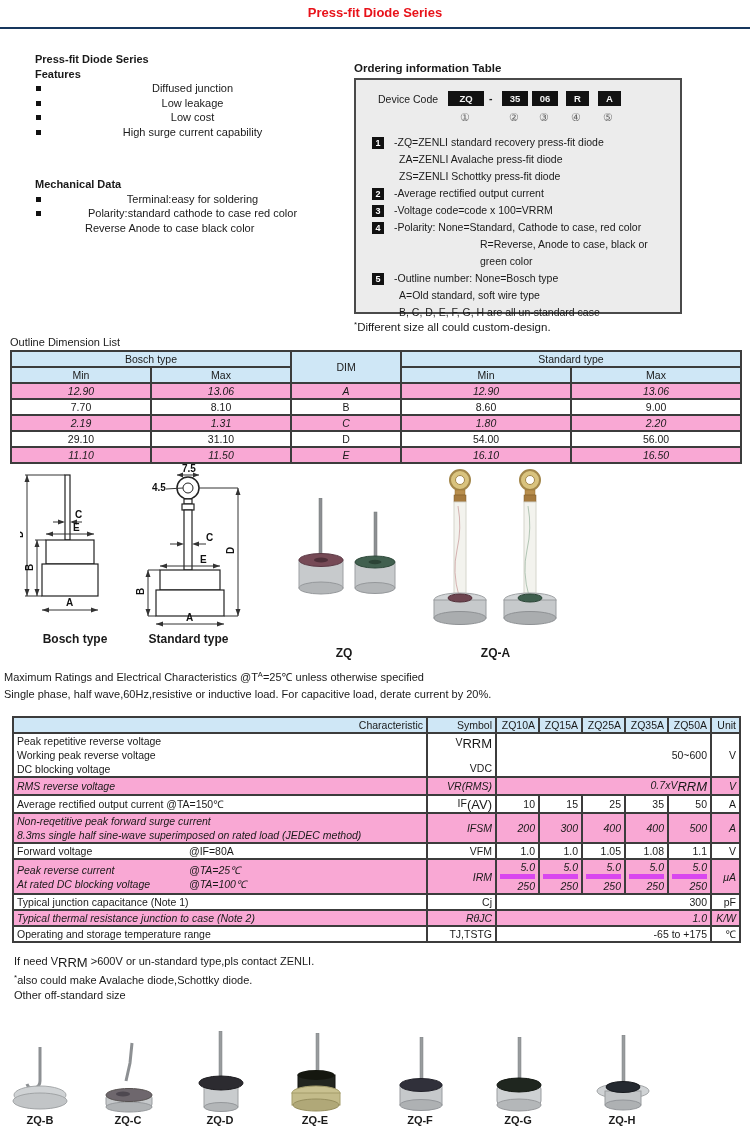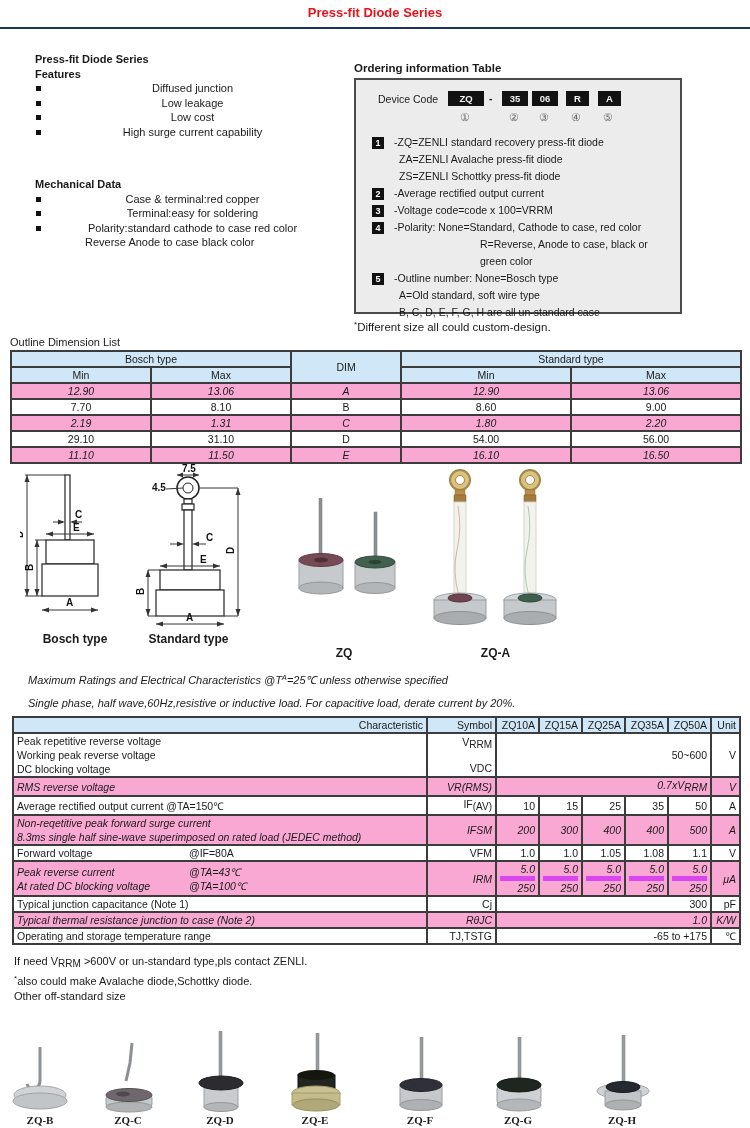--- a/index.html
+++ b/index.html
@@ -37,21 +37,21 @@
   .circ.k0 { left:90px; } .circ.k1 { left:139px; } .circ.k2 { left:169px; }
   .circ.k3 { left:201px; } .circ.k4 { left:233px; }
   .ord-item { position:relative; padding-left:24px; }
   .ord-item .line { line-height:17px; }
   .ord-item .cont { margin-left:5px; }
   .ord-item .deep { margin-left:86px; }
   .nsq { position:absolute; left:2px; top:3px; width:12px; height:12px; background:#111;
     color:#fff; font-size:9px; font-weight:bold; text-align:center; line-height:12px; }
   .ord-foot { margin-top:6px; font-size:11.5px; }
   sup.mk { font-size:8px; vertical-align:4px; }
-  .sb { font-size:10px; vertical-align:-2px; }
+  .sb { font-size:13px; vertical-align:-2px; }
   .sp { font-size:7.5px; vertical-align:4px; }
 
   
   .dim-section { position:absolute; left:10px; top:336px; width:731px; }
   .dim-section .hd { font-size:11px; margin-bottom:2px; }
   table { border-collapse:collapse; table-layout:fixed; }
   .dim-table { width:730px; font-size:10.5px; }
   .dim-table td { border:2px solid #3c3c3c; text-align:center; height:16px; padding:0; }
   .dim-table .b-thin { border-left-width:1px; }
   .hblue { background:#cfe7f6; }
@@ -60,34 +60,34 @@
   
   .draw-section { position:absolute; left:0; top:462px; width:750px; height:204px; }
   .draw-section svg { position:absolute; }
   .fig-label { position:absolute; font-weight:bold; font-size:12px; text-align:center; }
   svg text { font-family:"Liberation Sans", sans-serif; font-size:10px; font-weight:bold; fill:#111; }
   .tech line, .tech path.dim { stroke:#333; stroke-width:1; }
   .tech .part { fill:#fff; stroke:#222; stroke-width:1.2; }
   .tech .arr { fill:#333; stroke:none; }
 
   
-  .ratings-intro { position:absolute; left:28px; top:666px; font-size:11px; line-height:23px;font-style:italic; }
+  .ratings-intro { position:absolute; left:4px; top:666px; font-size:11px; line-height:17px; }
   .char-table { position:absolute; left:12px; top:716px; width:727px; font-size:10.5px; }
   .char-table td { border:2px solid #3c3c3c; padding:0 3px; line-height:14px; text-align:right; }
   .char-table td.char { text-align:left; }
   .char-table .hd td { background:#cfe7f6; height:15px; }
   .char-table .lbl { display:inline-block; width:172px; }
   .vstack { display:flex; flex-direction:column; justify-content:space-between; height:40px; }
   .split div + div { border-top:5px solid #d946ef; }
 
   
   .footer-text { position:absolute; left:14px; top:954px; font-size:11px; line-height:15px; }
 
   
-  .gallery { position:absolute; left:0; top:1008px; width:614px; height:118px;font-family:Liberation Serif, serif; }
+  .gallery { position:absolute; left:0; top:1008px; width:614px; height:118px; }
   .g-item { position:absolute; bottom:0; width:90px; text-align:center; }
   .g-item svg { display:block; margin:0 auto; }
   .g-label { font-weight:bold; font-size:11px; margin-top:1px; }
 </style>
 </head>
 <body>
 
 <div class="page">
 
   <div class="page-title">Press-fit Diode Series</div>
@@ -95,21 +95,20 @@
 
   <div class="left-col">
     <div class="hd">Press-fit Diode Series</div>
     <div class="hd">Features</div>
     <div class="blt"><span class="sq-bullet"></span><span>Diffused junction</span></div>
     <div class="blt"><span class="sq-bullet"></span><span>Low leakage</span></div>
     <div class="blt"><span class="sq-bullet"></span><span>Low cost</span></div>
     <div class="blt"><span class="sq-bullet"></span><span>High surge current capability</span></div>
     <div class="mech-gap"></div>
     <div class="hd">Mechanical Data</div>
-    <div class="blt"><span class="sq-bullet"></span><span>Case &amp; terminal:red copper</span></div>
     <div class="blt"><span class="sq-bullet"></span><span>Terminal:easy for soldering</span></div>
     <div class="blt"><span class="sq-bullet"></span><span>Polarity:standard cathode to case red color</span></div>
     <div class="mech-cont">Reverse Anode to case black color</div>
   </div>
 
   <div class="ordering">
     <div class="hd">Ordering information Table</div>
     <div class="ord-box">
       <div class="code-area">
         <span class="dc-label">Device Code</span>
@@ -418,21 +417,21 @@
       <td>VFM</td>
       <td>1.0</td>
       <td>1.0</td>
       <td>1.05</td>
       <td>1.08</td>
       <td>1.1</td>
       <td>V</td>
     </tr>
     <tr class="rgray">
       <td class="char">
-        <div><span class="lbl">Peak reverse current</span><span>@TA=43℃</span></div>
+        <div><span class="lbl">Peak reverse current</span><span>@TA=25℃</span></div>
         <div><span class="lbl">At rated DC blocking voltage</span><span>@TA=100℃</span></div>
       </td>
       <td>IRM</td>
       <td class="split">
             <div>5.0</div>
             <div>250</div>
           </td>
       <td class="split">
             <div>5.0</div>
             <div>250</div>

